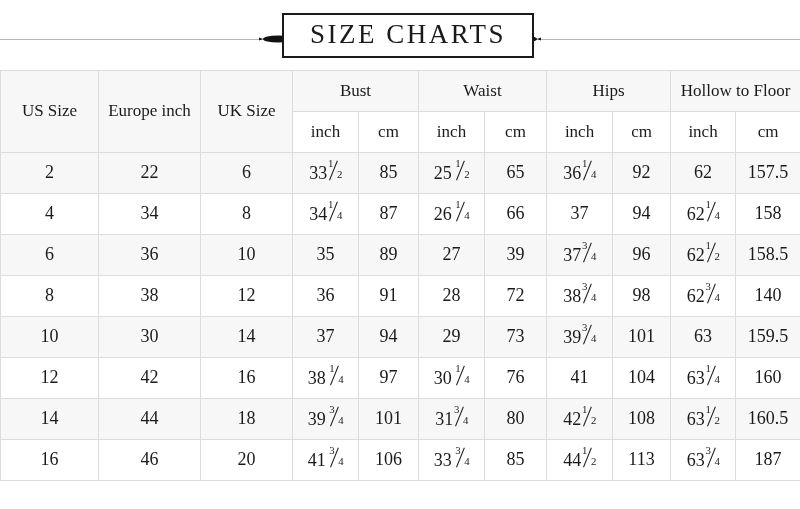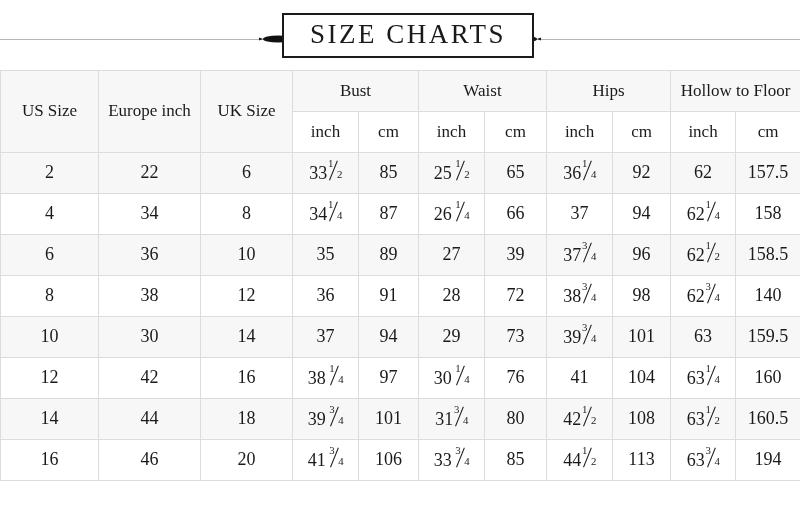--- a/index.html
+++ b/index.html
@@ -300,16 +300,16 @@
         <td><span class="val">16</span></td>
         <td><span class="val">46</span></td>
         <td><span class="val">20</span></td>
         <td><span class="val">41<span class="gap"></span><span class="frac"><span class="num">3</span><span class="bar"></span><span class="den">4</span></span></span></td>
         <td><span class="val">106</span></td>
         <td><span class="val">33<span class="gap"></span><span class="frac"><span class="num">3</span><span class="bar"></span><span class="den">4</span></span></span></td>
         <td><span class="val">85</span></td>
         <td><span class="val">44<span class="frac"><span class="num">1</span><span class="bar"></span><span class="den">2</span></span></span></td>
         <td><span class="val">113</span></td>
         <td><span class="val">63<span class="frac"><span class="num">3</span><span class="bar"></span><span class="den">4</span></span></span></td>
-        <td><span class="val">194</span></td>
+        <td><span class="val">187</span></td>
       </tr>
     </tbody>
 </table>
 
 </body></html>

